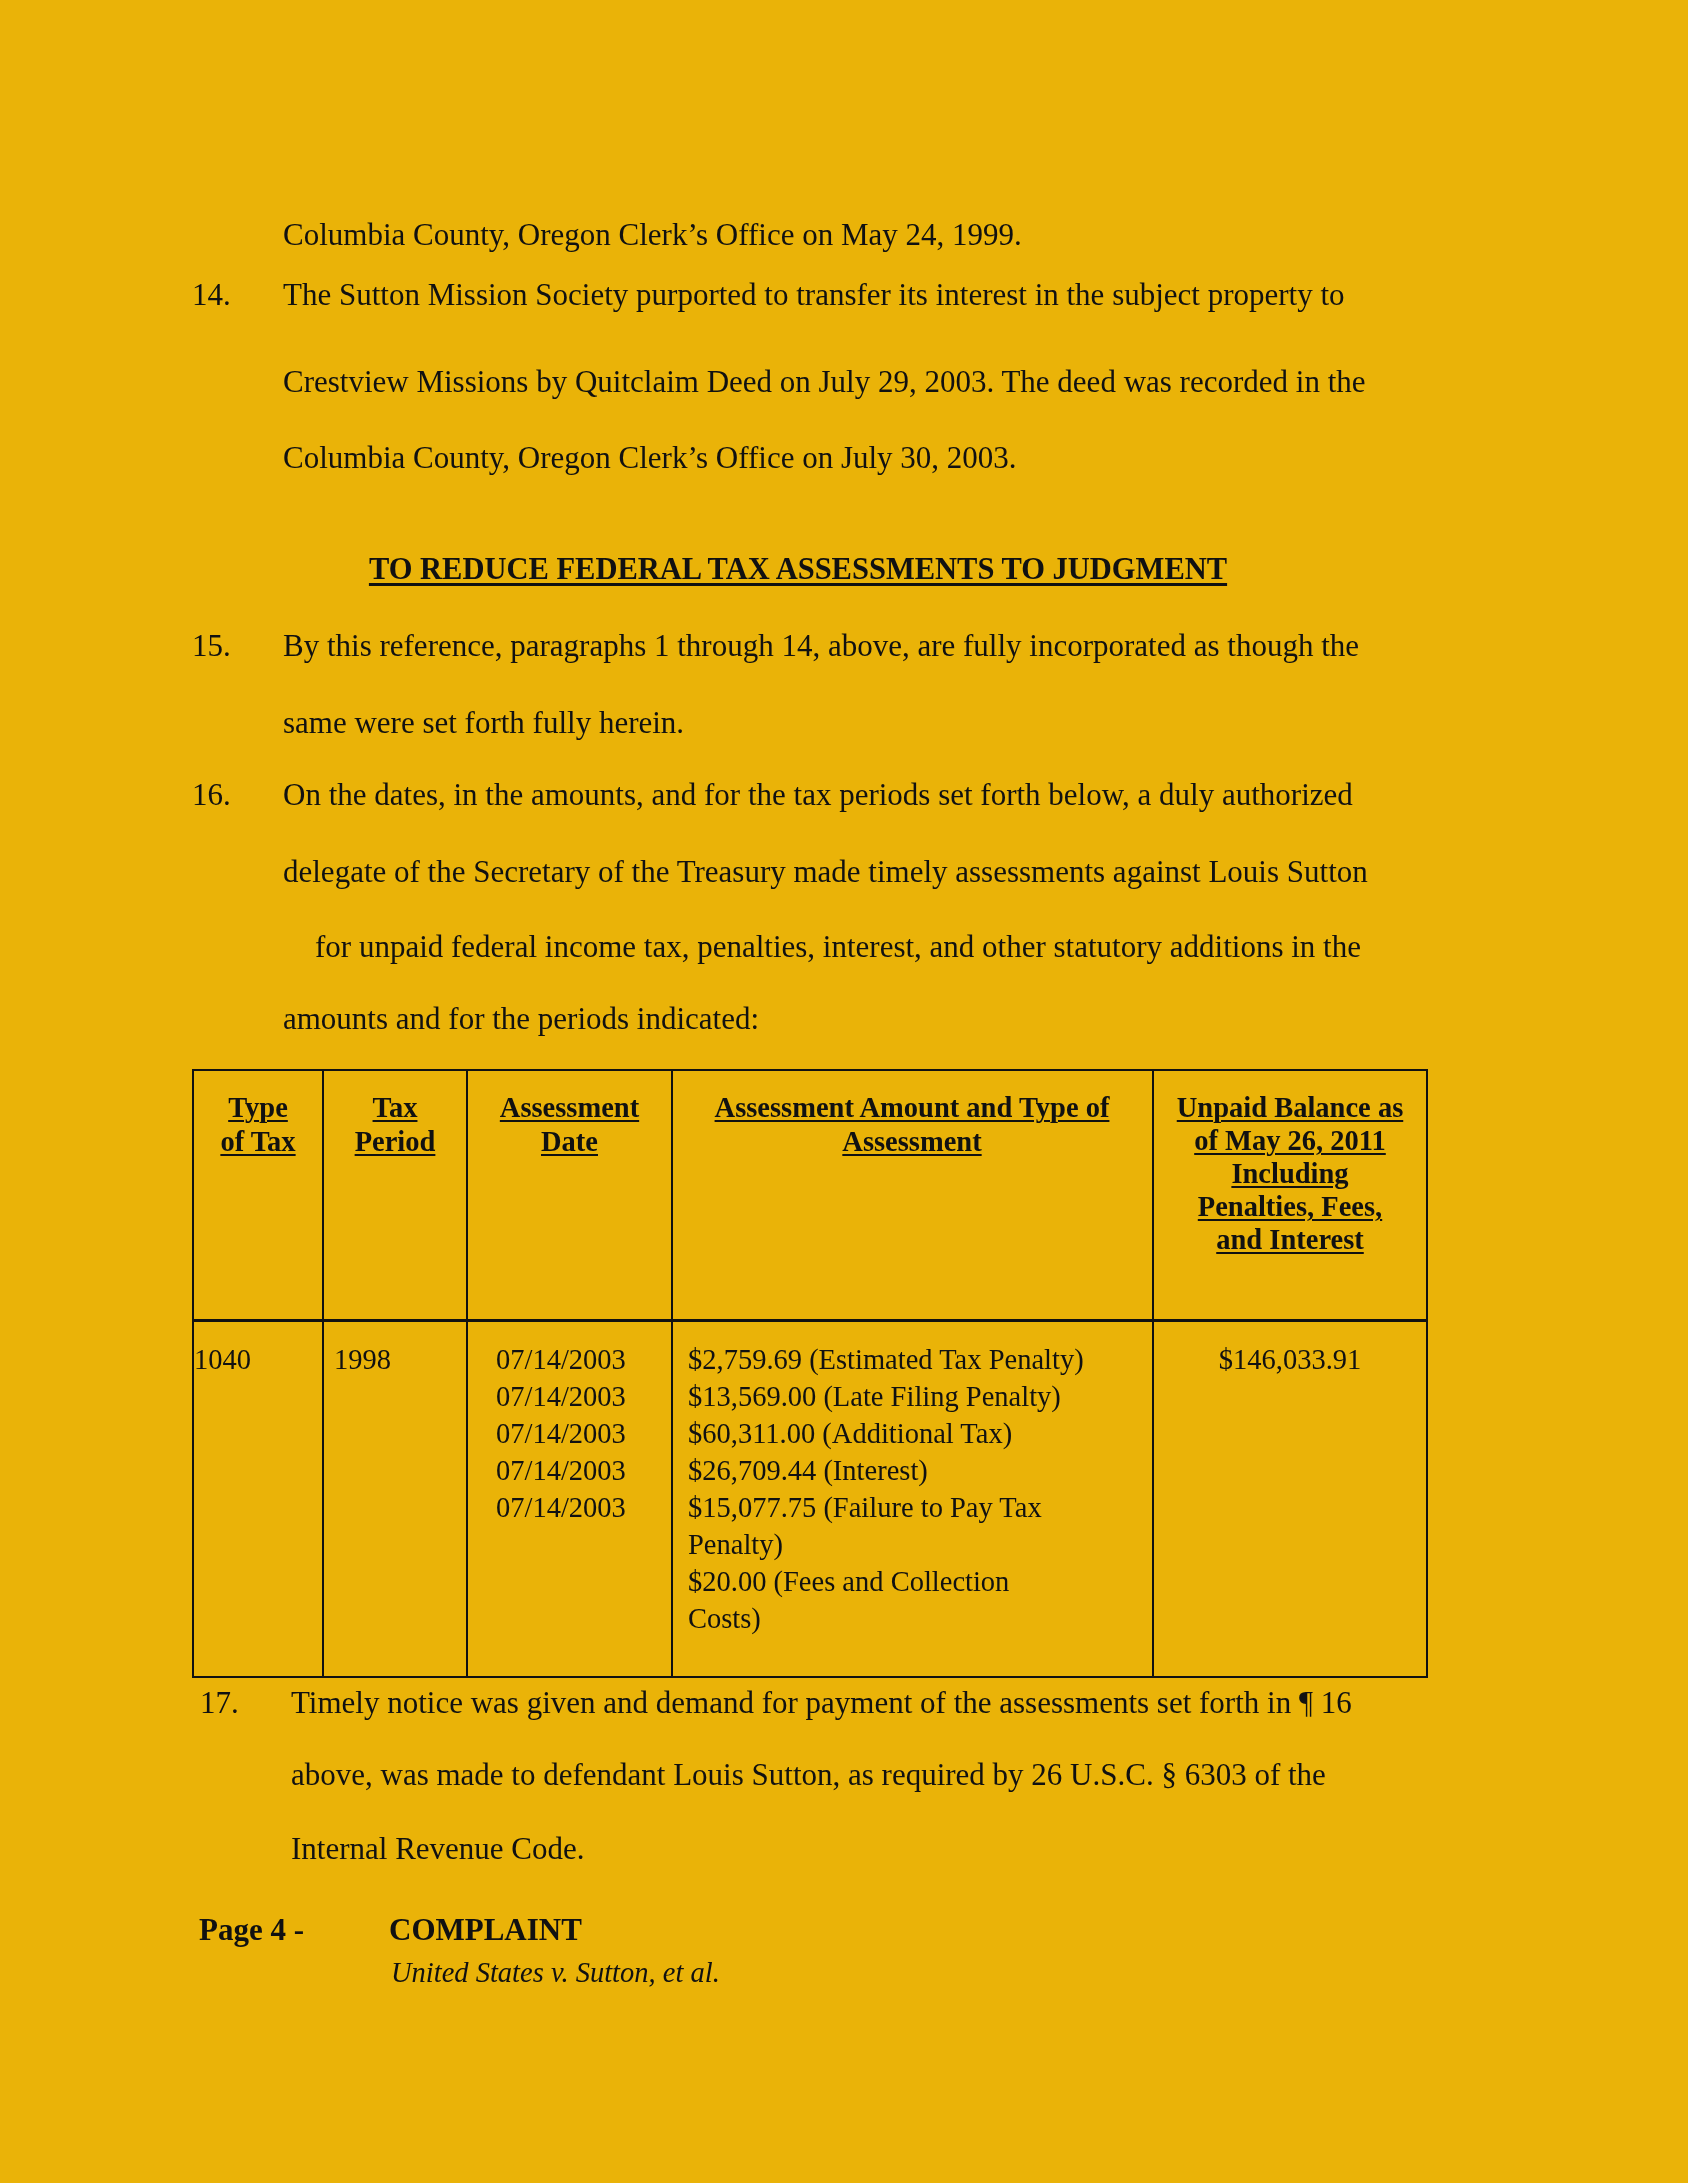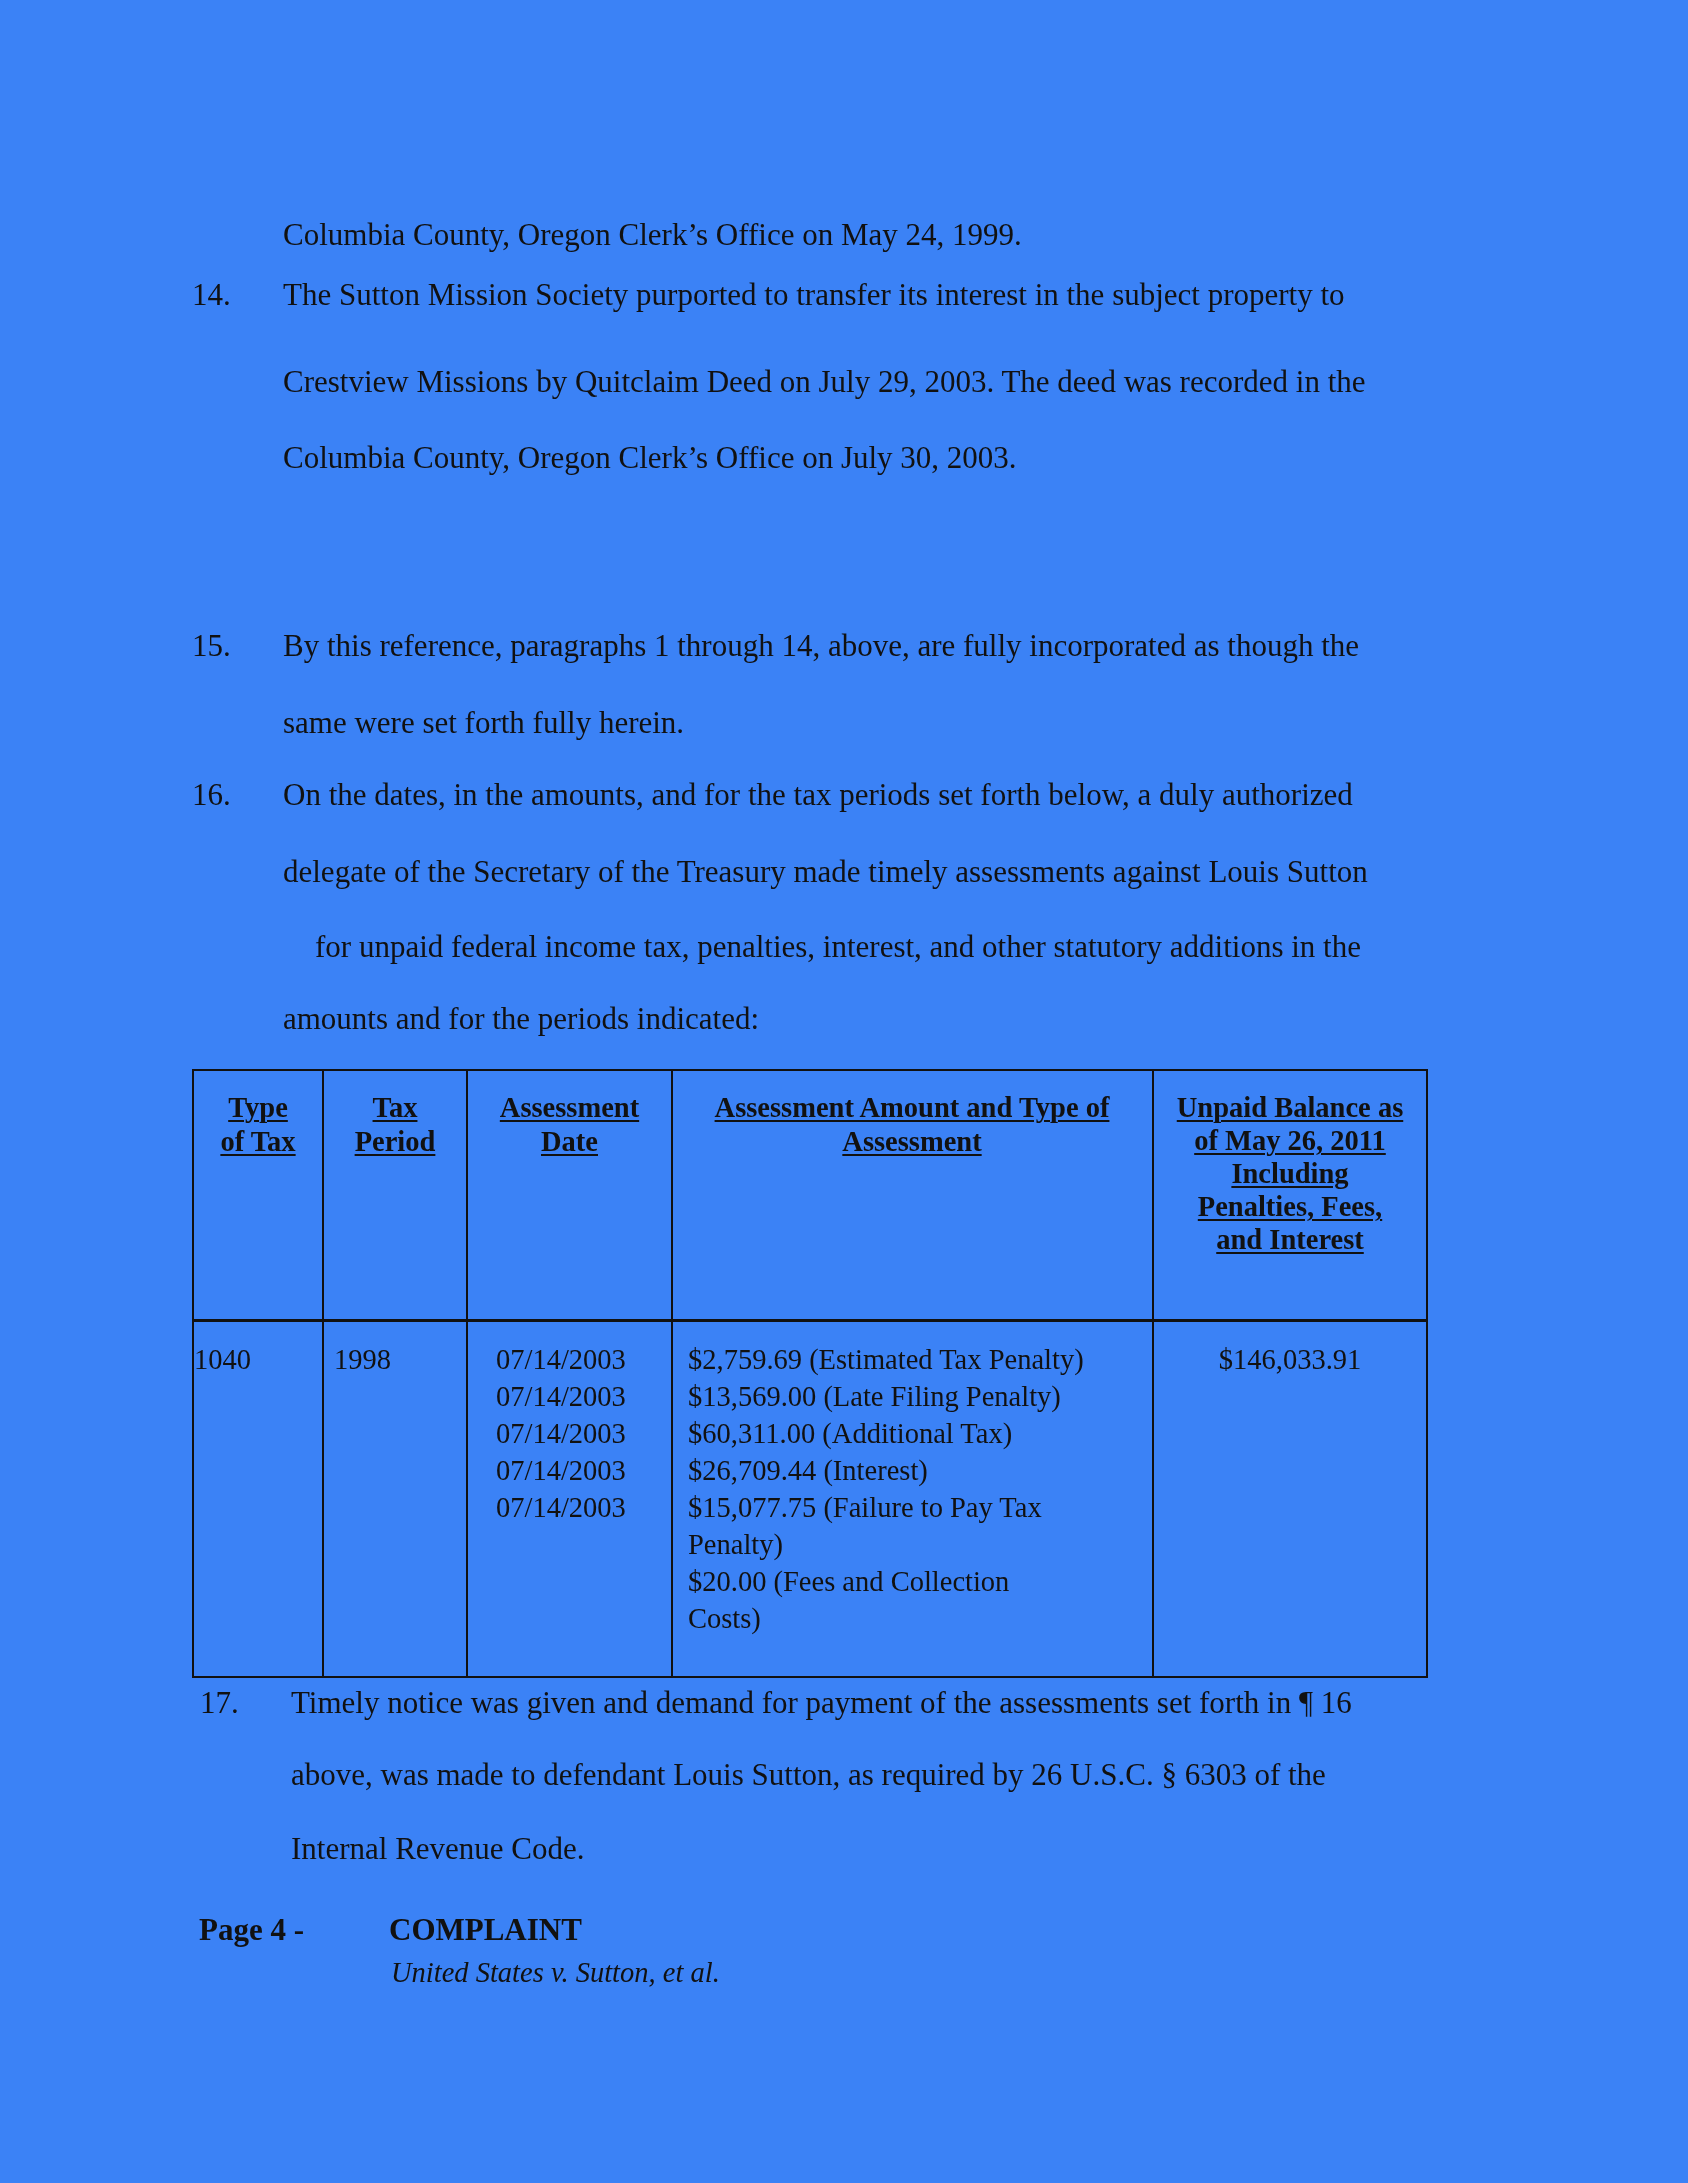--- a/index.html
+++ b/index.html
@@ -1,18 +1,18 @@
 <!DOCTYPE html>
 <html style="font-size:10.6px"><head>
   <meta charset="utf-8">
   <style>
     html, body { margin: 0; padding: 0; background: #ffffff; }
     body { width: 1689px; height: 2183px; position: relative; overflow: hidden;
            font-family: "Liberation Serif", "DejaVu Serif", serif; color: #111111; }
-    .page { position: absolute; left: 0; top: 0; width: 1689px; height: 2183px; background: #3b82f6; }
+    .page { position: absolute; left: 0; top: 0; width: 1689px; height: 2183px; background: #eab308; }
 
     .line { position: absolute; font-size: 31px; line-height: 1; white-space: nowrap; color: #111; }
     .num  { position: absolute; font-size: 31px; line-height: 1; white-space: nowrap; color: #111; }
 
     .heading { position: absolute; left: 0; width: 1596px; text-align: center;
                font-size: 30.5px; font-weight: bold; line-height: 1; white-space: nowrap;
                text-decoration: underline; text-decoration-thickness: 2.6px; text-underline-offset: 4px; }
 
     
     .tbl { position: absolute; left: 192px; top: 1069px; width: 1236px; height: 609px;
@@ -37,20 +37,21 @@
 
   <div class="line" style="left:283px; top:219px;">Columbia County, Oregon Clerk’s Office on May 24, 1999.</div>
 
   <div>
     <div class="num" style="left:192px; top:279px;">14.</div>
     <div class="line" style="left:283px; top:279px;">The Sutton Mission Society purported to transfer its interest in the subject property to</div>
     <div class="line" style="left:283px; top:366px;">Crestview Missions by Quitclaim Deed on July 29, 2003.  The deed was recorded  in the</div>
     <div class="line" style="left:283px; top:442px;">Columbia County, Oregon Clerk’s Office on July 30, 2003.</div>
   </div>
 
+  <div class="heading" style="top:554px;">TO REDUCE FEDERAL TAX ASSESSMENTS TO JUDGMENT</div>
 
   <div>
     <div class="num" style="left:192px; top:630px;">15.</div>
     <div class="line" style="left:283px; top:630px;">By this reference, paragraphs 1 through 14, above, are fully incorporated as though the</div>
     <div class="line" style="left:283px; top:707px;">same were set forth fully herein.</div>
   </div>
 
   <div>
     <div class="num" style="left:192px; top:779px;">16.</div>
     <div class="line" style="left:283px; top:779px;">On the dates, in the amounts, and for the tax periods set forth below, a duly authorized</div>

